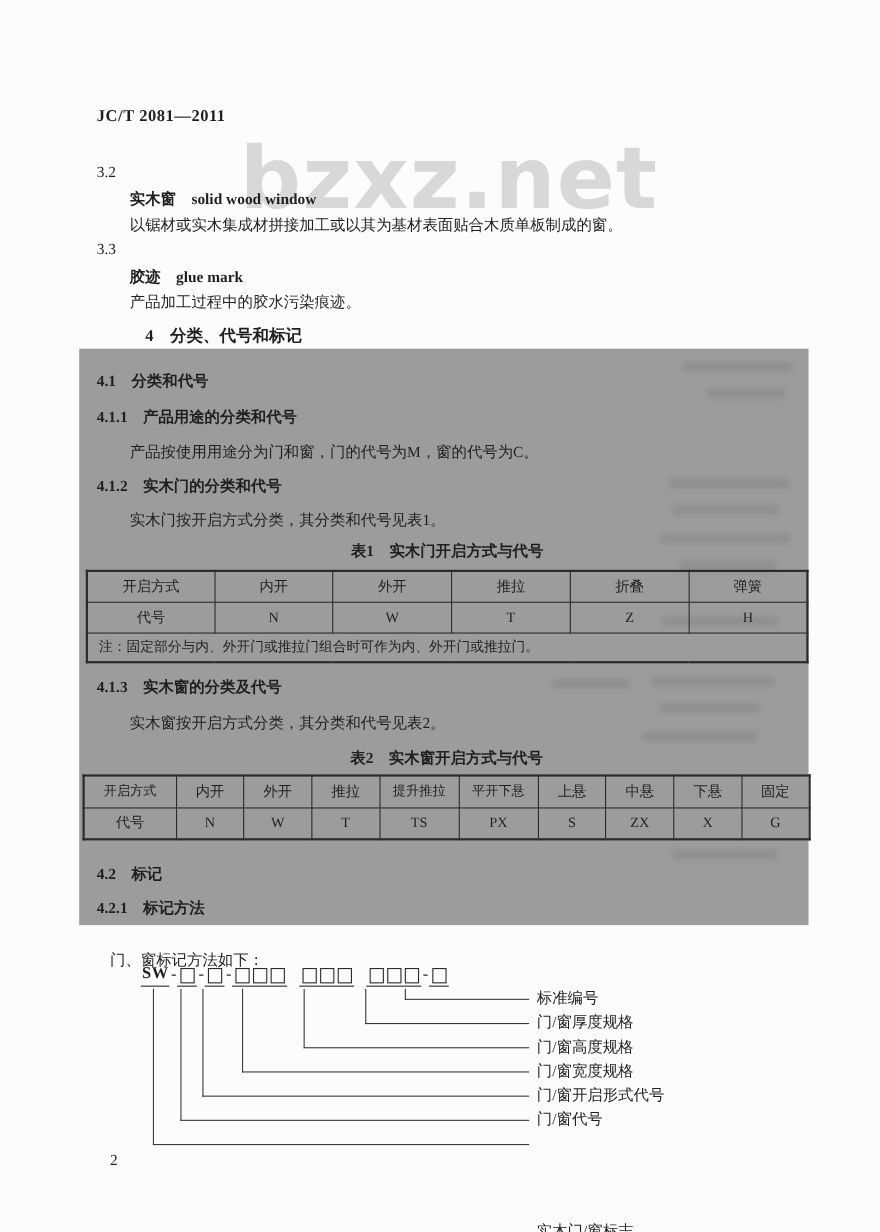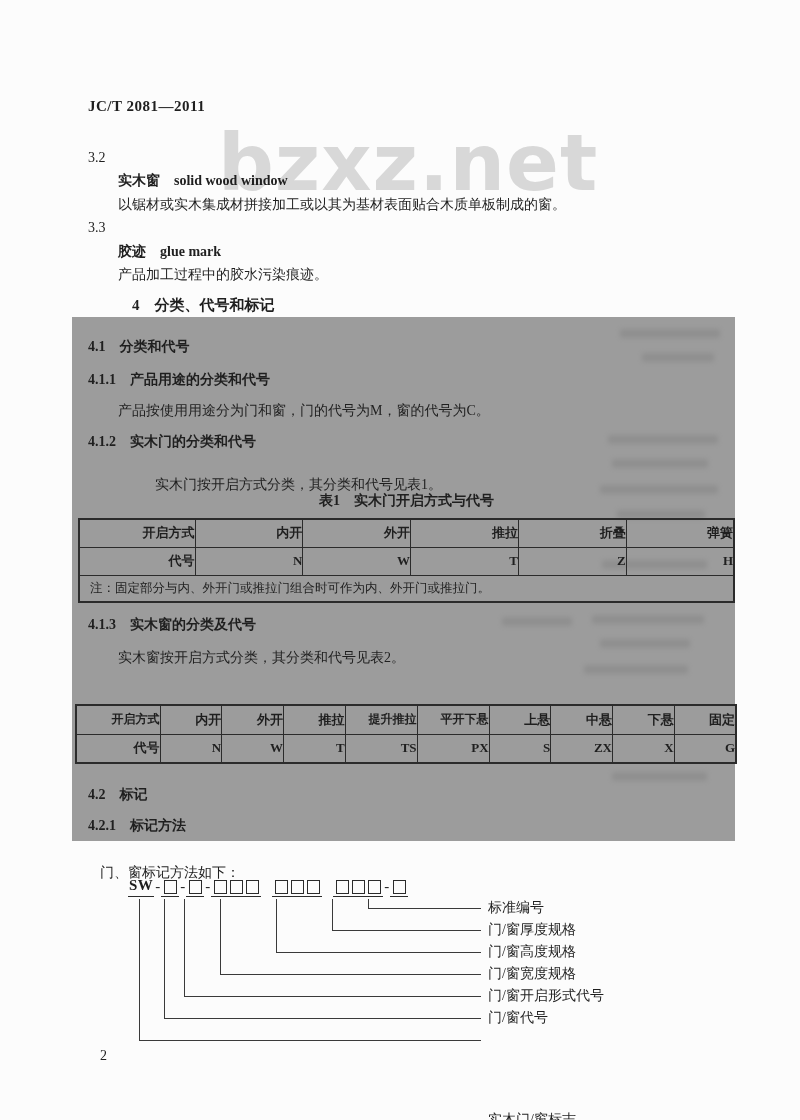--- a/index.html
+++ b/index.html
@@ -21,22 +21,22 @@
     font-family:"DejaVu Sans",sans-serif;font-weight:bold;
     font-size:78px;color:#d8d8d8;letter-spacing:1px;user-select:none;
   }
   .gray-block{
     position:absolute;left:72px;top:317px;width:663px;height:524px;
     background:#9c9c9c;z-index:1;overflow:hidden;
   }
   .smudge{position:absolute;background:#6f6f6f;opacity:.28;filter:blur(2.5px);border-radius:2px;}
   .tbl{position:absolute;z-index:2;border-collapse:collapse;table-layout:fixed;}
   .tbl td{
-    border:1.5px solid #2b2b2b;text-align:right;vertical-align:middle;
-    font-size:13px;font-weight:bold;padding:0;overflow:hidden;white-space:nowrap;
+    border:1.5px solid #2b2b2b;text-align:center;vertical-align:middle;
+    font-size:13px;font-weight:normal;padding:0;overflow:hidden;white-space:nowrap;
   }
   .tbl{border:2px solid #2b2b2b;}
   .tbl td.note-cell{
     text-align:left;font-weight:normal;font-size:12.5px;padding-left:10px;
   }
   .tbl-caption{font-size:14px;font-weight:bold;text-align:center;}
   .formula{
     position:absolute;left:128px;top:877px;z-index:2;
     font-size:15px;display:flex;align-items:flex-end;white-space:nowrap;
   }
@@ -88,21 +88,21 @@
   <div class="abs term-line" style="left:118px;top:243px;">
     <span>胶迹</span><span class="term-en">glue mark</span>
   </div>
   <div class="abs body-text" style="left:118px;top:266px;">产品加工过程中的胶水污染痕迹。</div>
 
   <div class="abs heading-l1" style="left:88px;top:296px;">4　分类、代号和标记</div>
   <div class="abs heading" style="left:88px;top:338px;">4.1　分类和代号</div>
   <div class="abs heading" style="left:88px;top:371px;">4.1.1　产品用途的分类和代号</div>
   <div class="abs body-text" style="left:118px;top:402px;">产品按使用用途分为门和窗，门的代号为M，窗的代号为C。</div>
   <div class="abs heading" style="left:88px;top:433px;">4.1.2　实木门的分类和代号</div>
-  <div class="abs body-text" style="left:118px;top:476px;margin-left:37px;">实木门按开启方式分类，其分类和代号见表1。</div>
+  <div class="abs body-text" style="left:118px;top:464px;">实木门按开启方式分类，其分类和代号见表1。</div>
 
   <div class="abs tbl-caption" style="left:78px;top:492px;width:657px;">表1　实木门开启方式与代号</div>
   <table class="tbl" style="left:78px;top:518px;width:657px;">
     <colgroup>
         <col style="width:116px">
         <col>
         <col>
         <col>
         <col>
         <col>
@@ -126,20 +126,21 @@
     </tr>
     <tr style="height:27px;margin-left:40px;">
       <td class="note-cell" colspan="6">注：固定部分与内、外开门或推拉门组合时可作为内、外开门或推拉门。</td>
     </tr>
   </tbody>
     </table>
 
   <div class="abs heading" style="left:88px;top:616px;">4.1.3　实木窗的分类及代号</div>
   <div class="abs body-text" style="left:118px;top:649px;">实木窗按开启方式分类，其分类和代号见表2。</div>
 
+  <div class="abs tbl-caption" style="left:75px;top:681px;width:662px;">表2　实木窗开启方式与代号</div>
   <table class="tbl" style="left:75px;top:704px;width:662px;">
     <colgroup>
         <col style="width:84px">
         <col>
         <col>
         <col>
         <col style="width:72px">
         <col style="width:72px">
         <col>
         <col>

